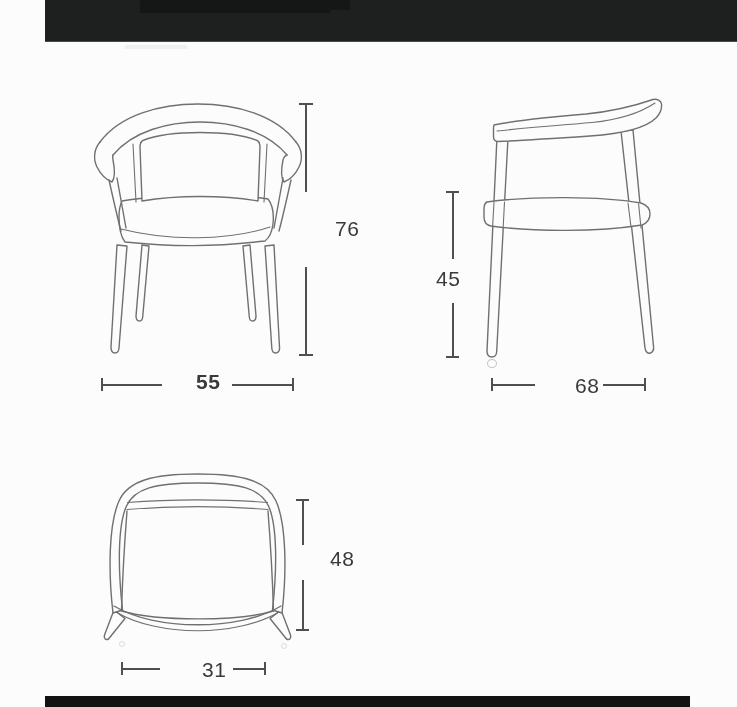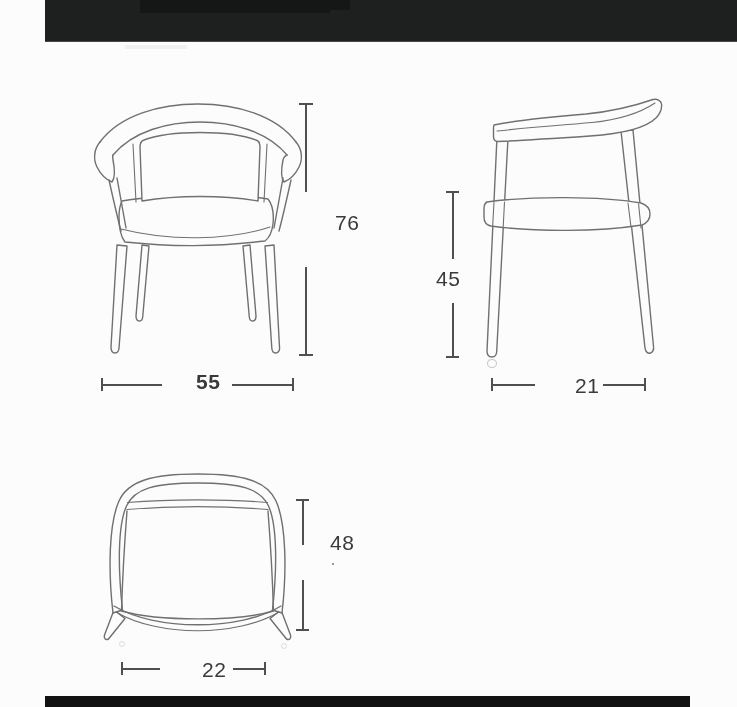--- a/index.html
+++ b/index.html
@@ -68,21 +68,21 @@
       <path d="M 12 44 C 32 17, 72 6, 110 6 C 148 6, 188 17, 208 44"></path>
       <path d="M 25 57 C 45 33, 80 24, 112 24 C 144 24, 179 33, 199 57"></path>
       <path d="M 12 44 C 6 51, 5 61, 9 69 C 13 77, 19 82, 24 84 C 27 80, 27 72, 25 62 C 24.5 60, 24.5 58.5, 25 57"></path>
       <path d="M 208 44 C 214 51, 215 61, 211 69 C 207 77, 201 82, 196 84 C 193 80, 193 72, 195 62 C 195.5 60, 195.5 58.5, 199 57"></path>
     </g>
   </svg>
 
   <div>
     <div class="dim" style="left:299px;top:103px;width:14px;height:2px;"></div>
     <div class="dim" style="left:305px;top:104px;width:2px;height:88px;"></div>
-    <div class="dim-label" style="left:335px;top:212px;">76</div>
+    <div class="dim-label" style="left:335px;top:218px;">76</div>
     <div class="dim" style="left:305px;top:267px;width:2px;height:87px;"></div>
     <div class="dim" style="left:299px;top:354px;width:14px;height:2px;"></div>
   </div>
 
   <div>
     <div class="dim" style="left:101px;top:378px;width:2px;height:13px;"></div>
     <div class="dim" style="left:103px;top:384px;width:59px;height:2px;"></div>
     <div class="dim-label" style="left:196px;top:371px;font-weight:bold;">55</div>
     <div class="dim" style="left:232px;top:384px;width:60px;height:2px;"></div>
     <div class="dim" style="left:292px;top:378px;width:2px;height:13px;"></div>
@@ -112,21 +112,21 @@
     <div class="dim" style="left:446px;top:191px;width:13px;height:2px;"></div>
     <div class="dim" style="left:452px;top:192px;width:2px;height:67px;"></div>
     <div class="dim-label" style="left:436px;top:268px;">45</div>
     <div class="dim" style="left:452px;top:303px;width:2px;height:53px;"></div>
     <div class="dim" style="left:446px;top:356px;width:13px;height:2px;"></div>
   </div>
 
   <div>
     <div class="dim" style="left:491px;top:378px;width:2px;height:13px;"></div>
     <div class="dim" style="left:493px;top:384px;width:42px;height:2px;"></div>
-    <div class="dim-label" style="left:575px;top:375px;">21</div>
+    <div class="dim-label" style="left:575px;top:375px;">68</div>
     <div class="dim" style="left:603px;top:384px;width:42px;height:2px;"></div>
     <div class="dim" style="left:644px;top:378px;width:2px;height:13px;"></div>
   </div>
 
   <svg class="view-svg" style="left:100px;top:468px;" width="205" height="190" viewBox="0 0 205 190">
     <g>
       <path class="fill" d="M 14 142 L 4.5 167 C 3.5 170, 5.5 172.5, 8.5 171 L 25 150.5 Z"></path>
       <path class="fill" d="M 181 142 L 190.5 167 C 191.5 170, 189.5 172.5, 186.5 171 L 170 150.5 Z"></path>
     </g>
     <g>
@@ -142,29 +142,29 @@
     <g>
       <path d="M 14 138 C 55 163, 140 163, 181 138"></path>
       <path class="thin" d="M 16 144 C 58 169, 137 169, 179 144"></path>
     </g>
   </svg>
 
   <div>
     <div class="dim" style="left:296px;top:499px;width:13px;height:2px;"></div>
     <div class="dim" style="left:302px;top:500px;width:2px;height:45px;"></div>
     <div class="artifact dot" style="left:332px;top:563px;width:2px;height:2px;"></div>
-    <div class="dim-label" style="left:330px;top:532px;">48</div>
+    <div class="dim-label" style="left:330px;top:548px;">48</div>
     <div class="dim" style="left:302px;top:580px;width:2px;height:50px;"></div>
     <div class="dim" style="left:296px;top:629px;width:13px;height:2px;"></div>
   </div>
 
   <div>
     <div class="dim" style="left:121px;top:662px;width:2px;height:13px;"></div>
     <div class="dim" style="left:123px;top:668px;width:37px;height:2px;"></div>
-    <div class="dim-label" style="left:202px;top:659px;">22</div>
+    <div class="dim-label" style="left:202px;top:659px;">31</div>
     <div class="dim" style="left:233px;top:668px;width:32px;height:2px;"></div>
     <div class="dim" style="left:264px;top:662px;width:2px;height:13px;"></div>
   </div>
 
   <div class="artifact ring" style="left:487px;top:359px;width:8px;height:7px;"></div>
   <div class="artifact speck" style="left:119px;top:641px;width:4px;height:4px;"></div>
   <div class="artifact speck" style="left:281px;top:643px;width:4px;height:4px;"></div>
 
   <div class="bar-bottom"></div>
 

